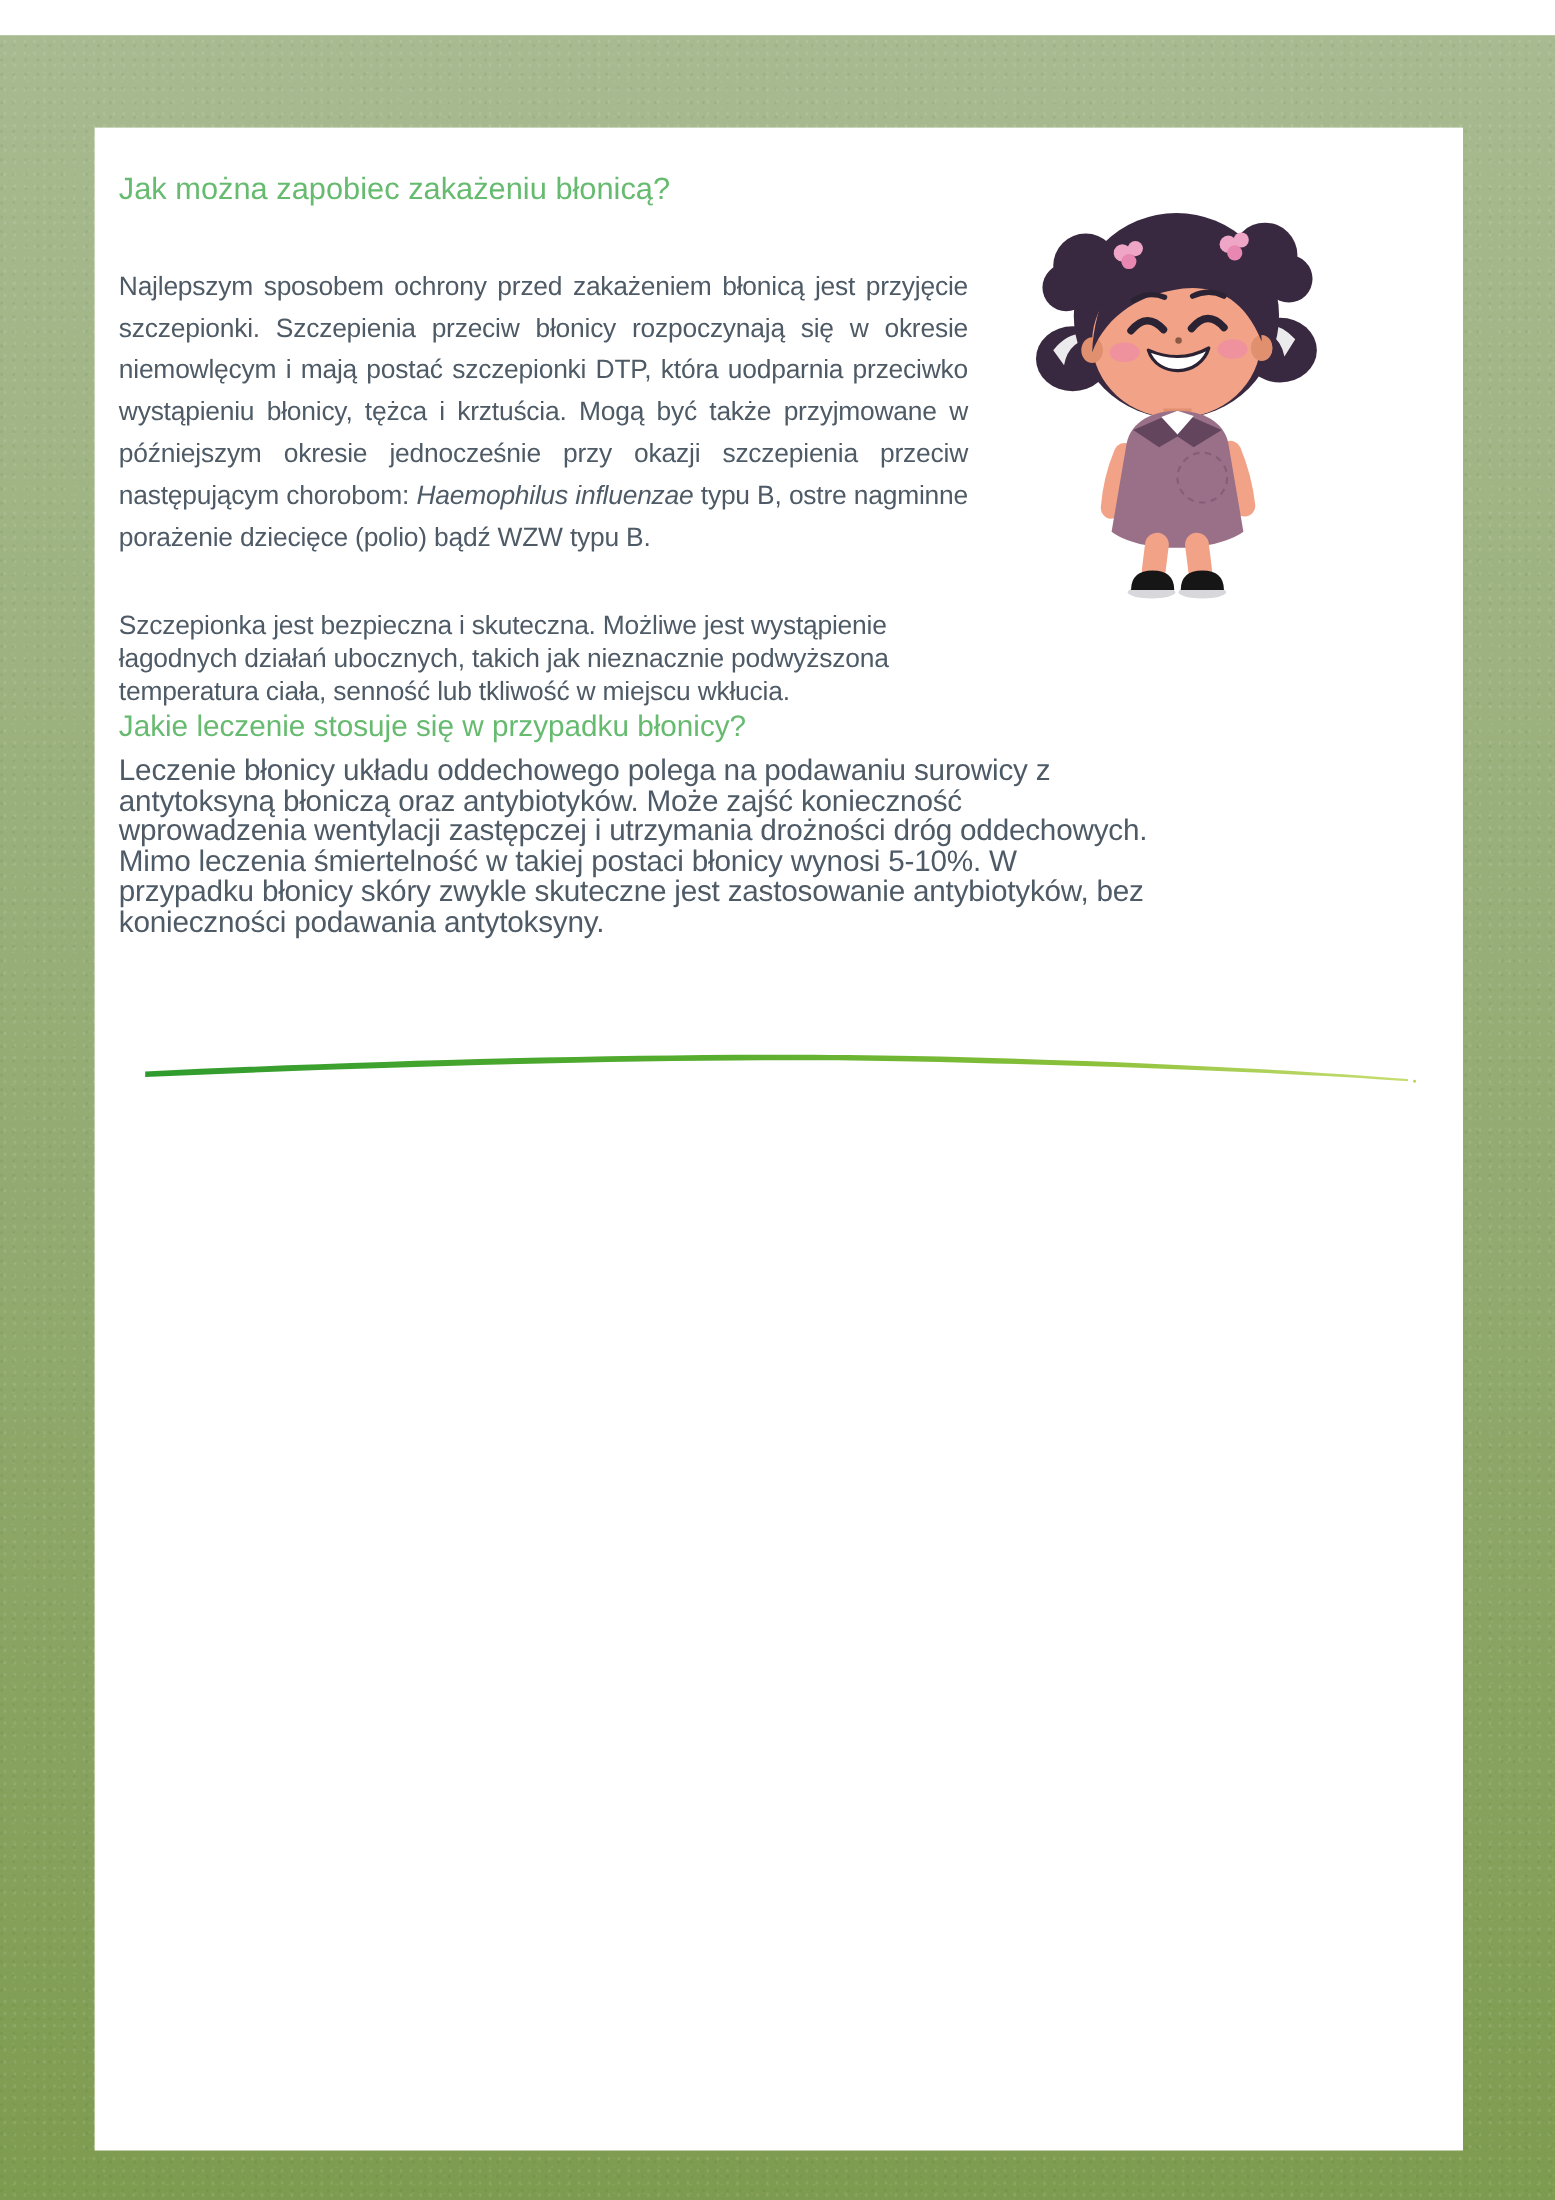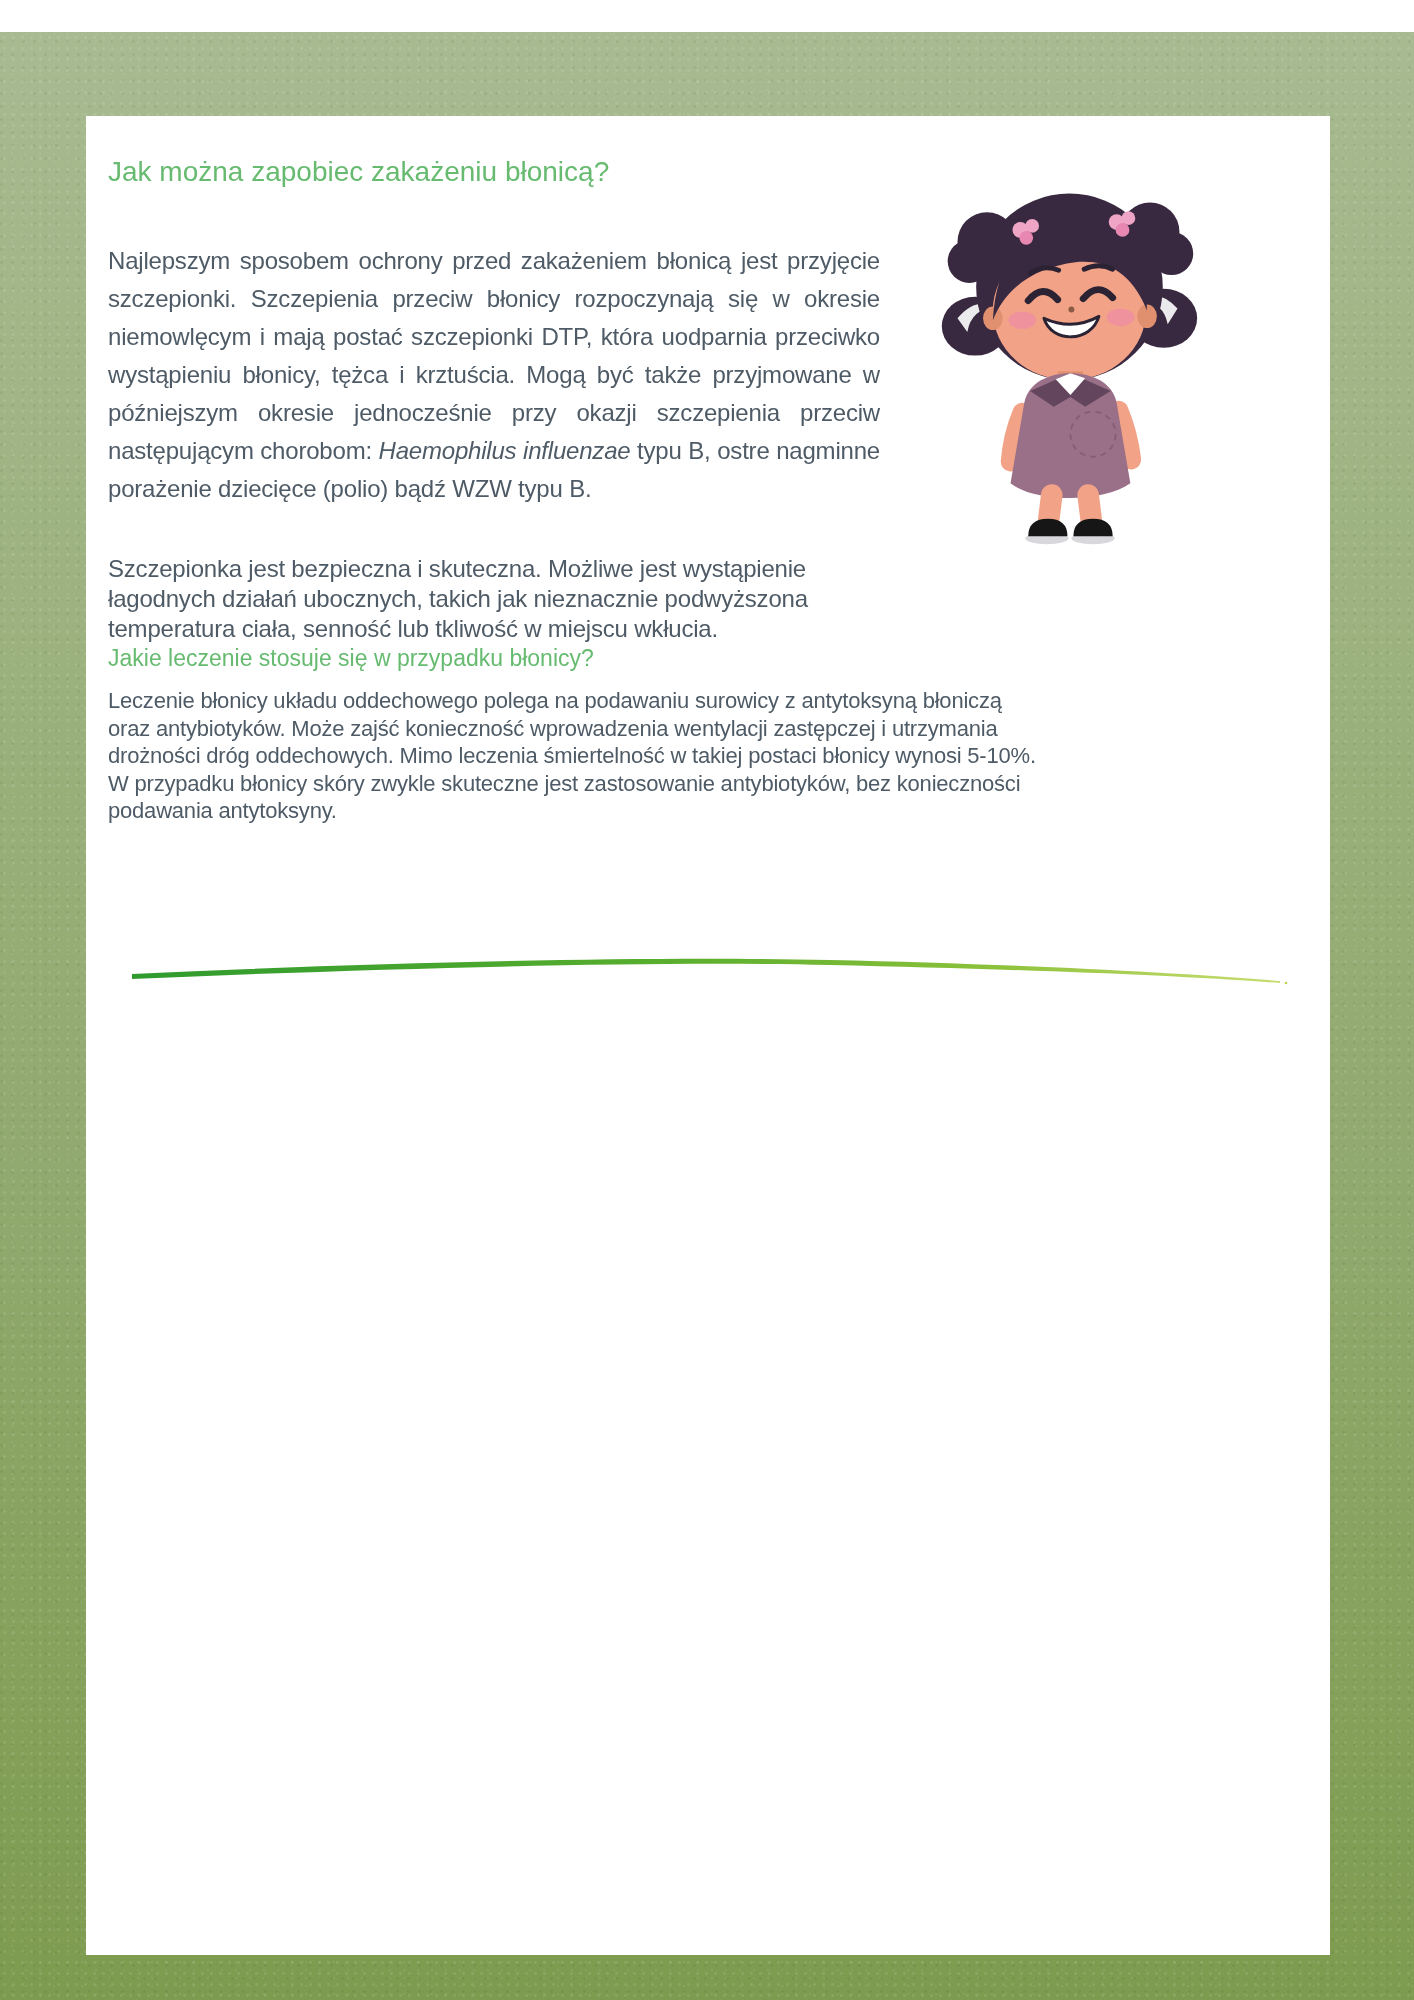--- a/index.html
+++ b/index.html
@@ -21,29 +21,29 @@
   }
   .page {
     position:absolute; left:86px; top:84px; width:1244px; height:1839px;
     background:#ffffff;
   }
   .h {
     position:absolute; left:22px; margin:0; font-weight:400;
     color:var(--heading-green,#67bb70);
   }
   .h1 { top:40px;  font-size:28px; }
-  .h2 { top:529px; font-size:23px; }
+  .h2 { top:529px; font-size:27px; }
   .para {
     position:absolute; left:22px; margin:0;
     color:var(--body-text,#4e5b66);
   }
   .p1 { top:126px; width:772px; text-align:justify; font-size:24px; line-height:38px; letter-spacing:-0.2px; }
   .p2 { top:332px; width:772px; text-align:justify; font-size:24px; line-height:32px; letter-spacing:-0.2px; }
   .p3 { top:438px; width:700px; font-size:24px; line-height:30px; letter-spacing:-0.2px; }
-  .p4 { top:571px; width:940px; font-size:22px; line-height:27.5px; letter-spacing:-0.2px; }
+  .p4 { top:571px; width:940px; font-size:27px; line-height:27.5px; letter-spacing:-0.2px; }
   .para em { font-style:italic; }
   .girl { position:absolute; left:844px; top:54px; }
   .brush { position:absolute; left:44px; top:836px; }
   .footer {
     position:absolute; left:0; top:1930px; width:1414px;
     text-align:center; color:var(--footer-text,#f2f6ea); font-size:20.5px;
   }
 </style>
 </head>
 <body>

